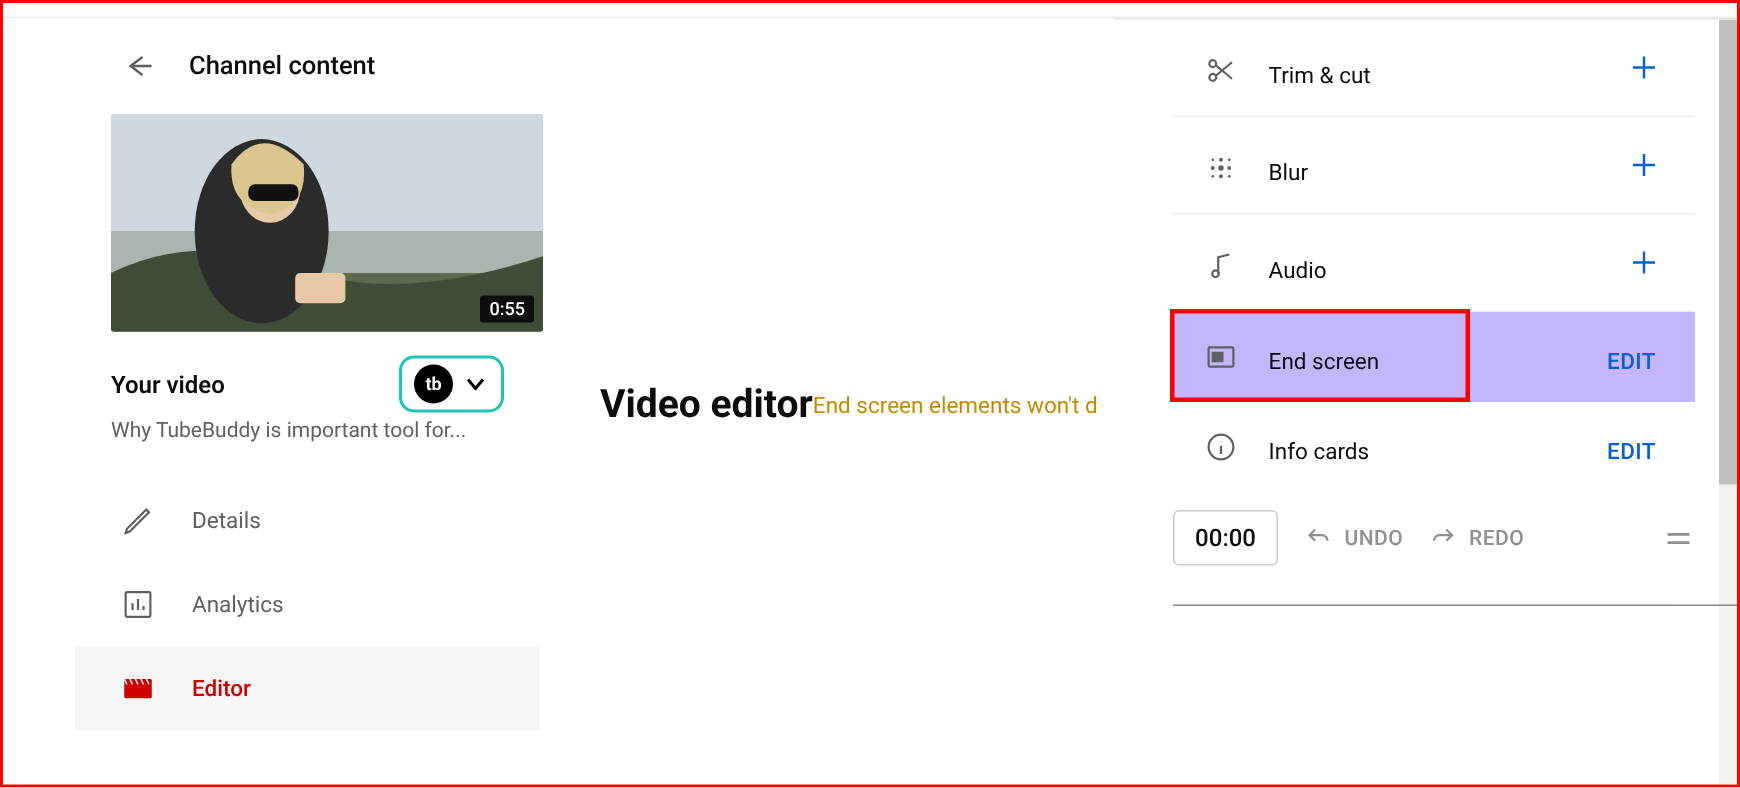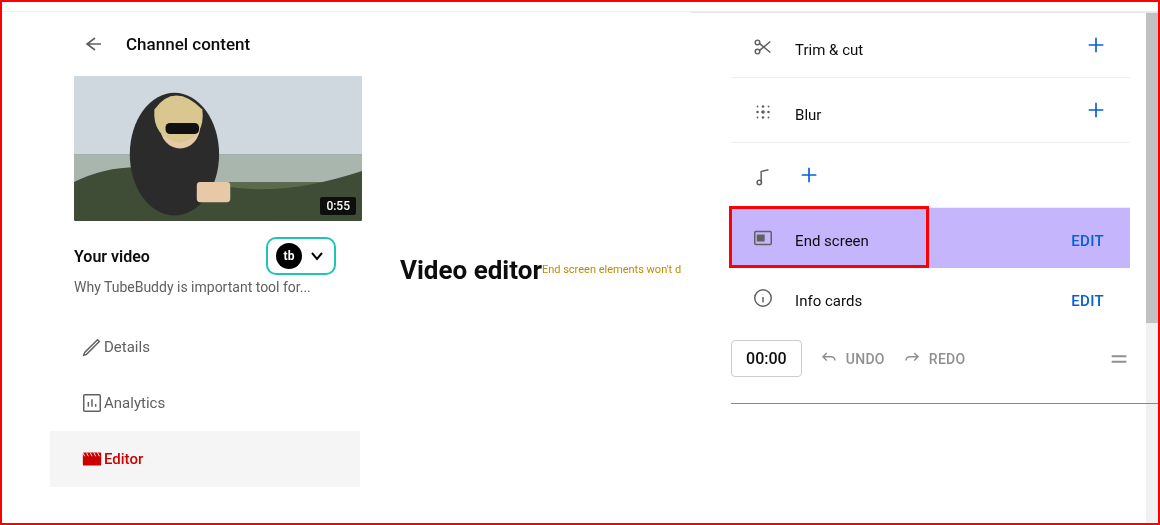--- a/index.html
+++ b/index.html
@@ -15,27 +15,27 @@
 .thumb { width: 288px; height: 145px; background: linear-gradient(180deg, #aab7c4 0%, #8b9aa3 40%, #6b7b56 70%, #556047 100%); position: relative; border-radius: 2px; overflow: hidden; }
 .thumb svg { position: absolute; inset: 0; }
 .duration { position: absolute; right: 6px; bottom: 6px; background: rgba(0,0,0,.8); color: #fff; font-size: 12px; font-weight: 500; padding: 2px 6px; border-radius: 2px; }
 .meta-row { display: flex; align-items: center; justify-content: space-between; padding: 16px 24px 4px 24px; }
 .your-video { font-size: 16px; font-weight: 600; }
 .tb-badge { display: flex; align-items: center; gap: 6px; border: 2px solid #1fc4b8; border-radius: 10px; padding: 4px 8px; cursor: pointer; }
 .tb-circle { width: 26px; height: 26px; border-radius: 50%; background: #000; color: #fff; display: flex; align-items: center; justify-content: center; font-size: 12px; font-weight: 700; }
 .chev { width: 18px; height: 18px; display: flex; align-items: center; justify-content: center; }
 .subtitle { padding: 0 24px; font-size: 14px; color: #606060; white-space: nowrap; overflow: hidden; text-overflow: ellipsis; }
 .nav { margin-top: 24px; }
-.nav-item { display: flex; align-items: center; padding: 16px 0 16px 30px; font-size: 15px; color: #606060; cursor: pointer; }
+.nav-item { display: flex; align-items: center; gap: 24px; padding: 16px 0 16px 30px; font-size: 15px; color: #606060; cursor: pointer; }
 .nav-item.active { background: #f5f5f5; color: #cc0000; font-weight: 500; }
 .nav-icon { width: 24px; height: 24px; display: flex; align-items: center; justify-content: center; }
 .main { flex: 1; display: flex; flex-direction: row; position: relative; }
 .header { display: flex; align-items: center; justify-content: space-between; padding: 24px 10px 20px 40px; }
 .h-title { font-size: 26px; font-weight: 700; }
-.warning { font-size: 11px; color: #c18a00; white-space: nowrap; }
+.warning { font-size: 15px; color: #c18a00; white-space: nowrap; }
 .scroll { flex: 1; overflow: hidden; position: relative; border-top: 1px solid #e5e5e5; }
 .scrollbar { position: absolute; right: 0; top: 0; width: 12px; height: 100%; background: #f1f1f1; }
 .sb-thumb { width: 100%; height: 310px; background: #c1c1c1; }
 .panel { margin: 0 28px 0 40px; }
 .row { display: flex; align-items: flex-end; padding: 18px 20px 18px 20px; border-bottom: 1px solid #eee; gap: 20px; position: relative; }
 .row.highlight { background: #c4b5fd; border-bottom: none; }
 .row.last { border-bottom: none; }
 .row-icon { width: 24px; height: 24px; display: flex; align-items: center; justify-content: center; color: #606060; }
 .row-label { font-size: 15px; color: #0d0d0d; flex: 1; }
 .plus { width: 28px; height: 28px; display: flex; align-items: center; justify-content: center; cursor: pointer; }
@@ -173,20 +173,21 @@
                 </svg>
             </span>
           </div>
           <div class="row">
             <span class="row-icon">
               <svg width="22" height="22" viewBox="0 0 24 24" fill="none" stroke="#606060" stroke-width="1.6">
                   <path d="M10 18 V6 L18 4"></path>
                   <circle cx="8" cy="18" r="2.4"></circle>
                 </svg>
             </span>
+            <span class="row-label">Audio</span>
             <span class="plus">
               <svg width="22" height="22" viewBox="0 0 24 24" stroke="#065fd4" stroke-width="1.8">
                   <path d="M12 4 V20 M4 12 H20"></path>
                 </svg>
             </span>
           </div>
           <div class="row highlight">
             <div class="redbox"></div>
             <span class="row-icon">
               <svg width="22" height="22" viewBox="0 0 24 24" fill="none" stroke="#606060" stroke-width="1.6">

